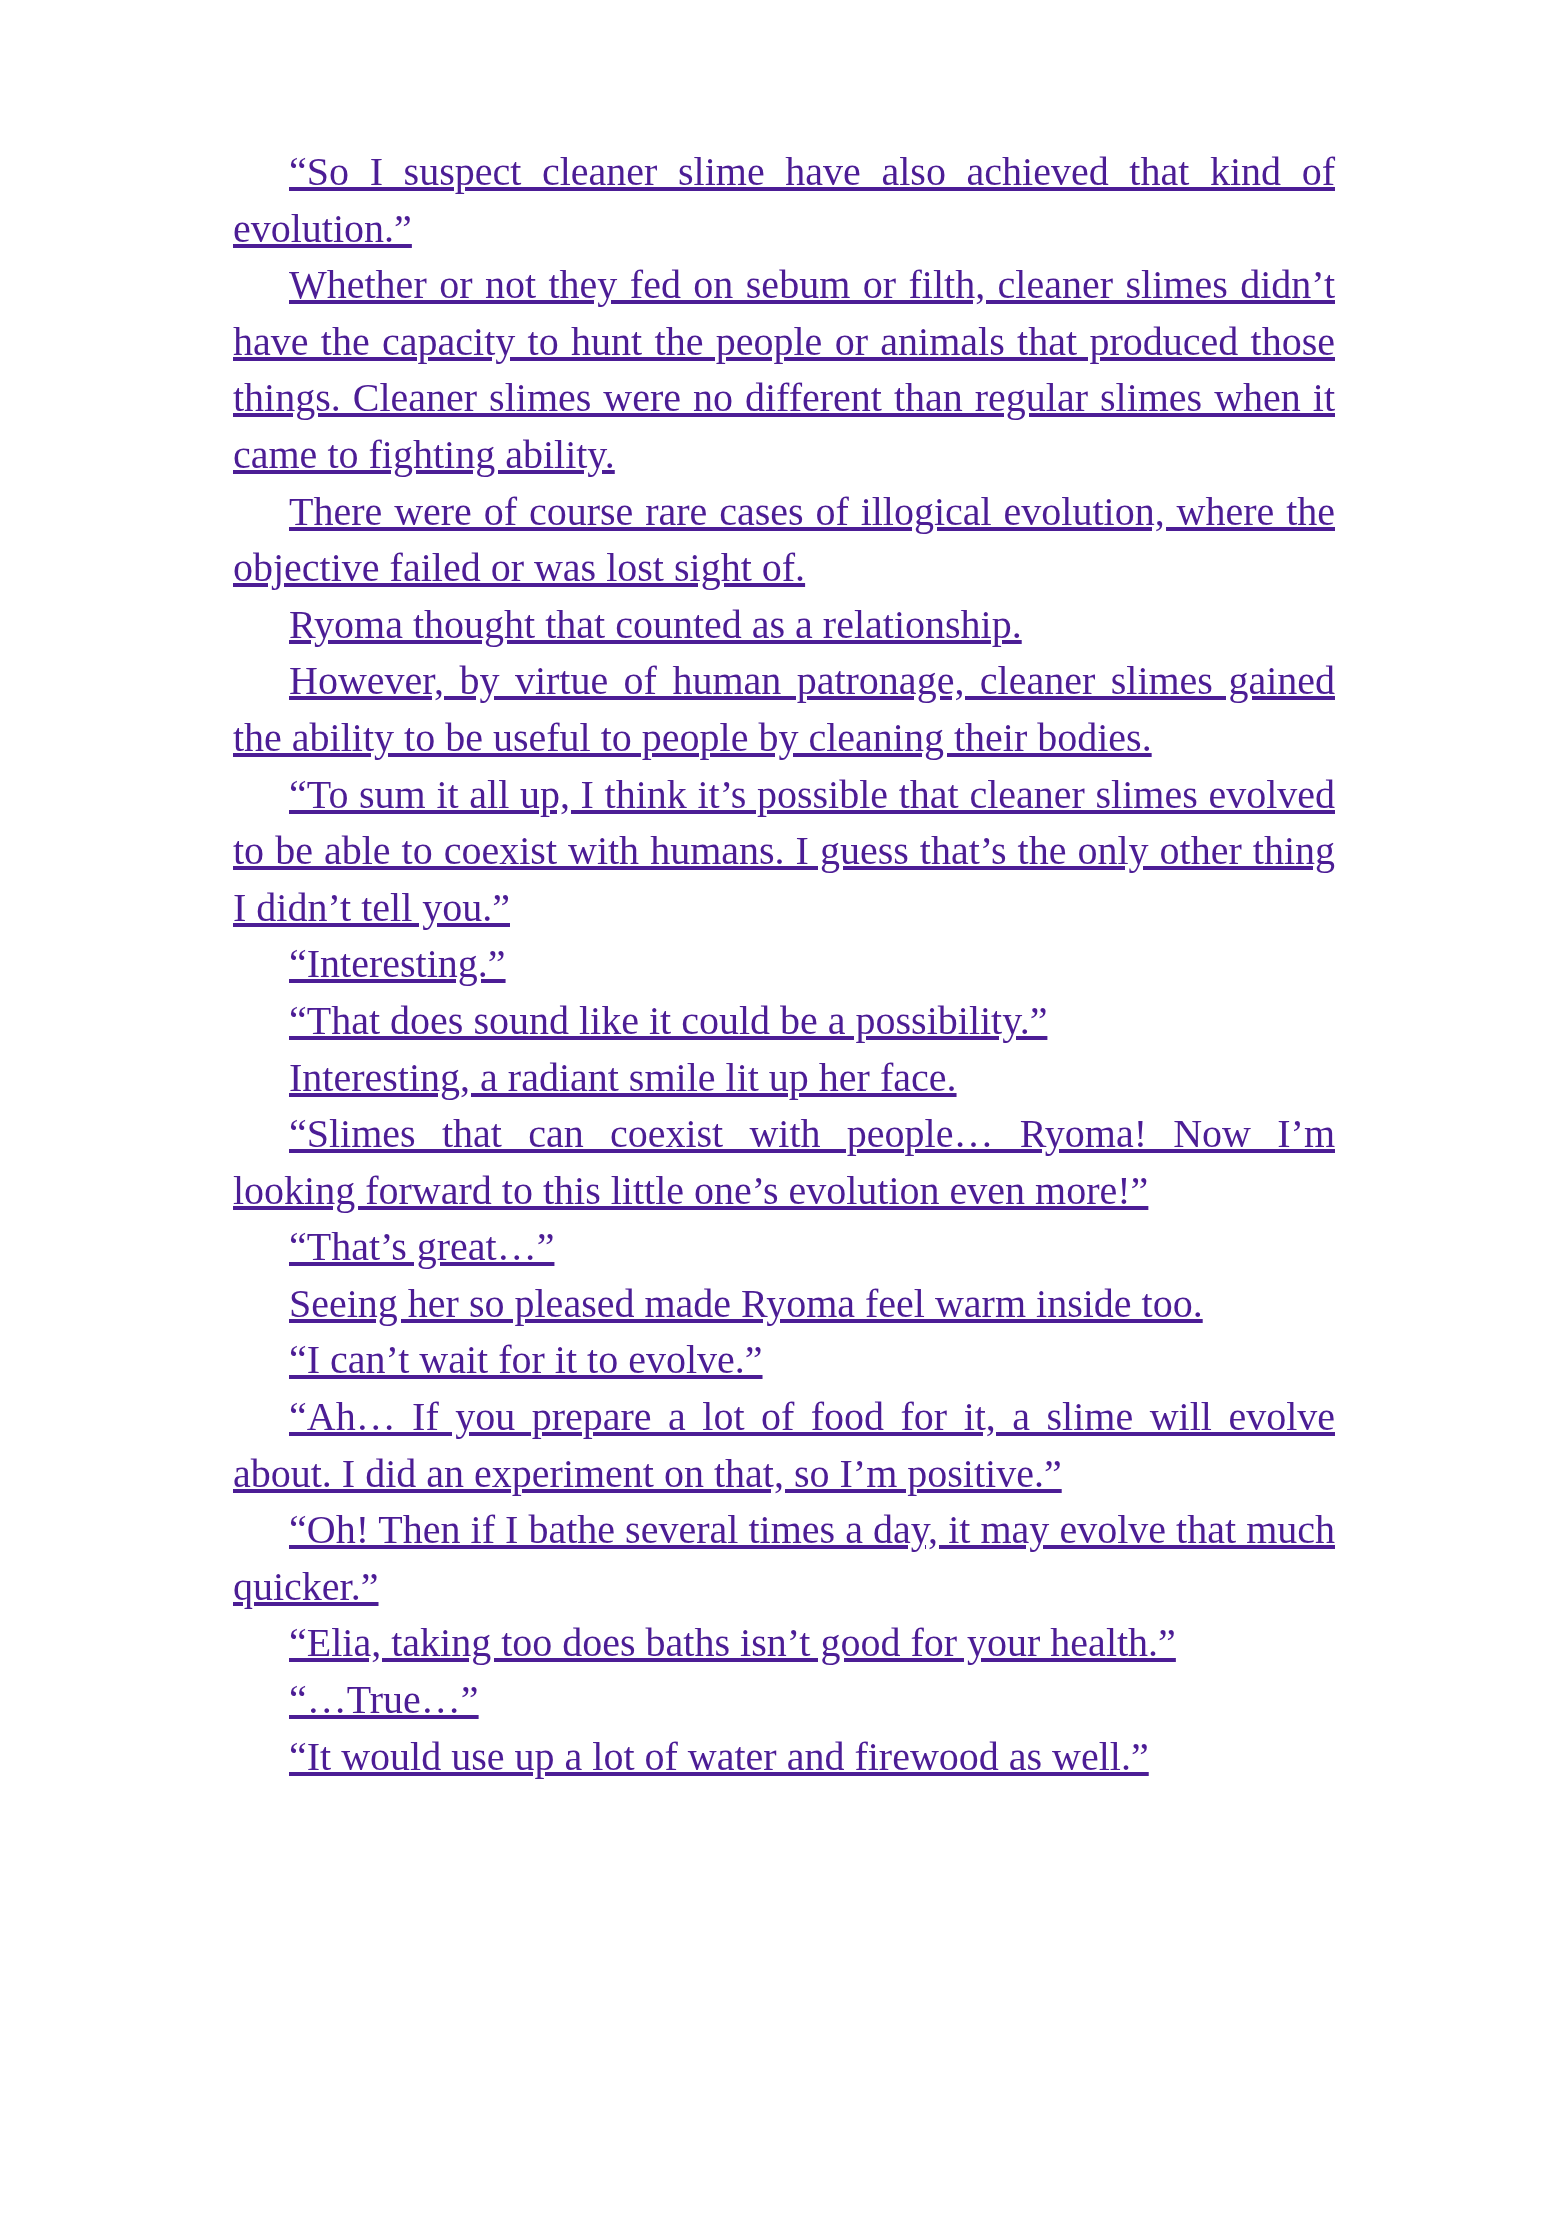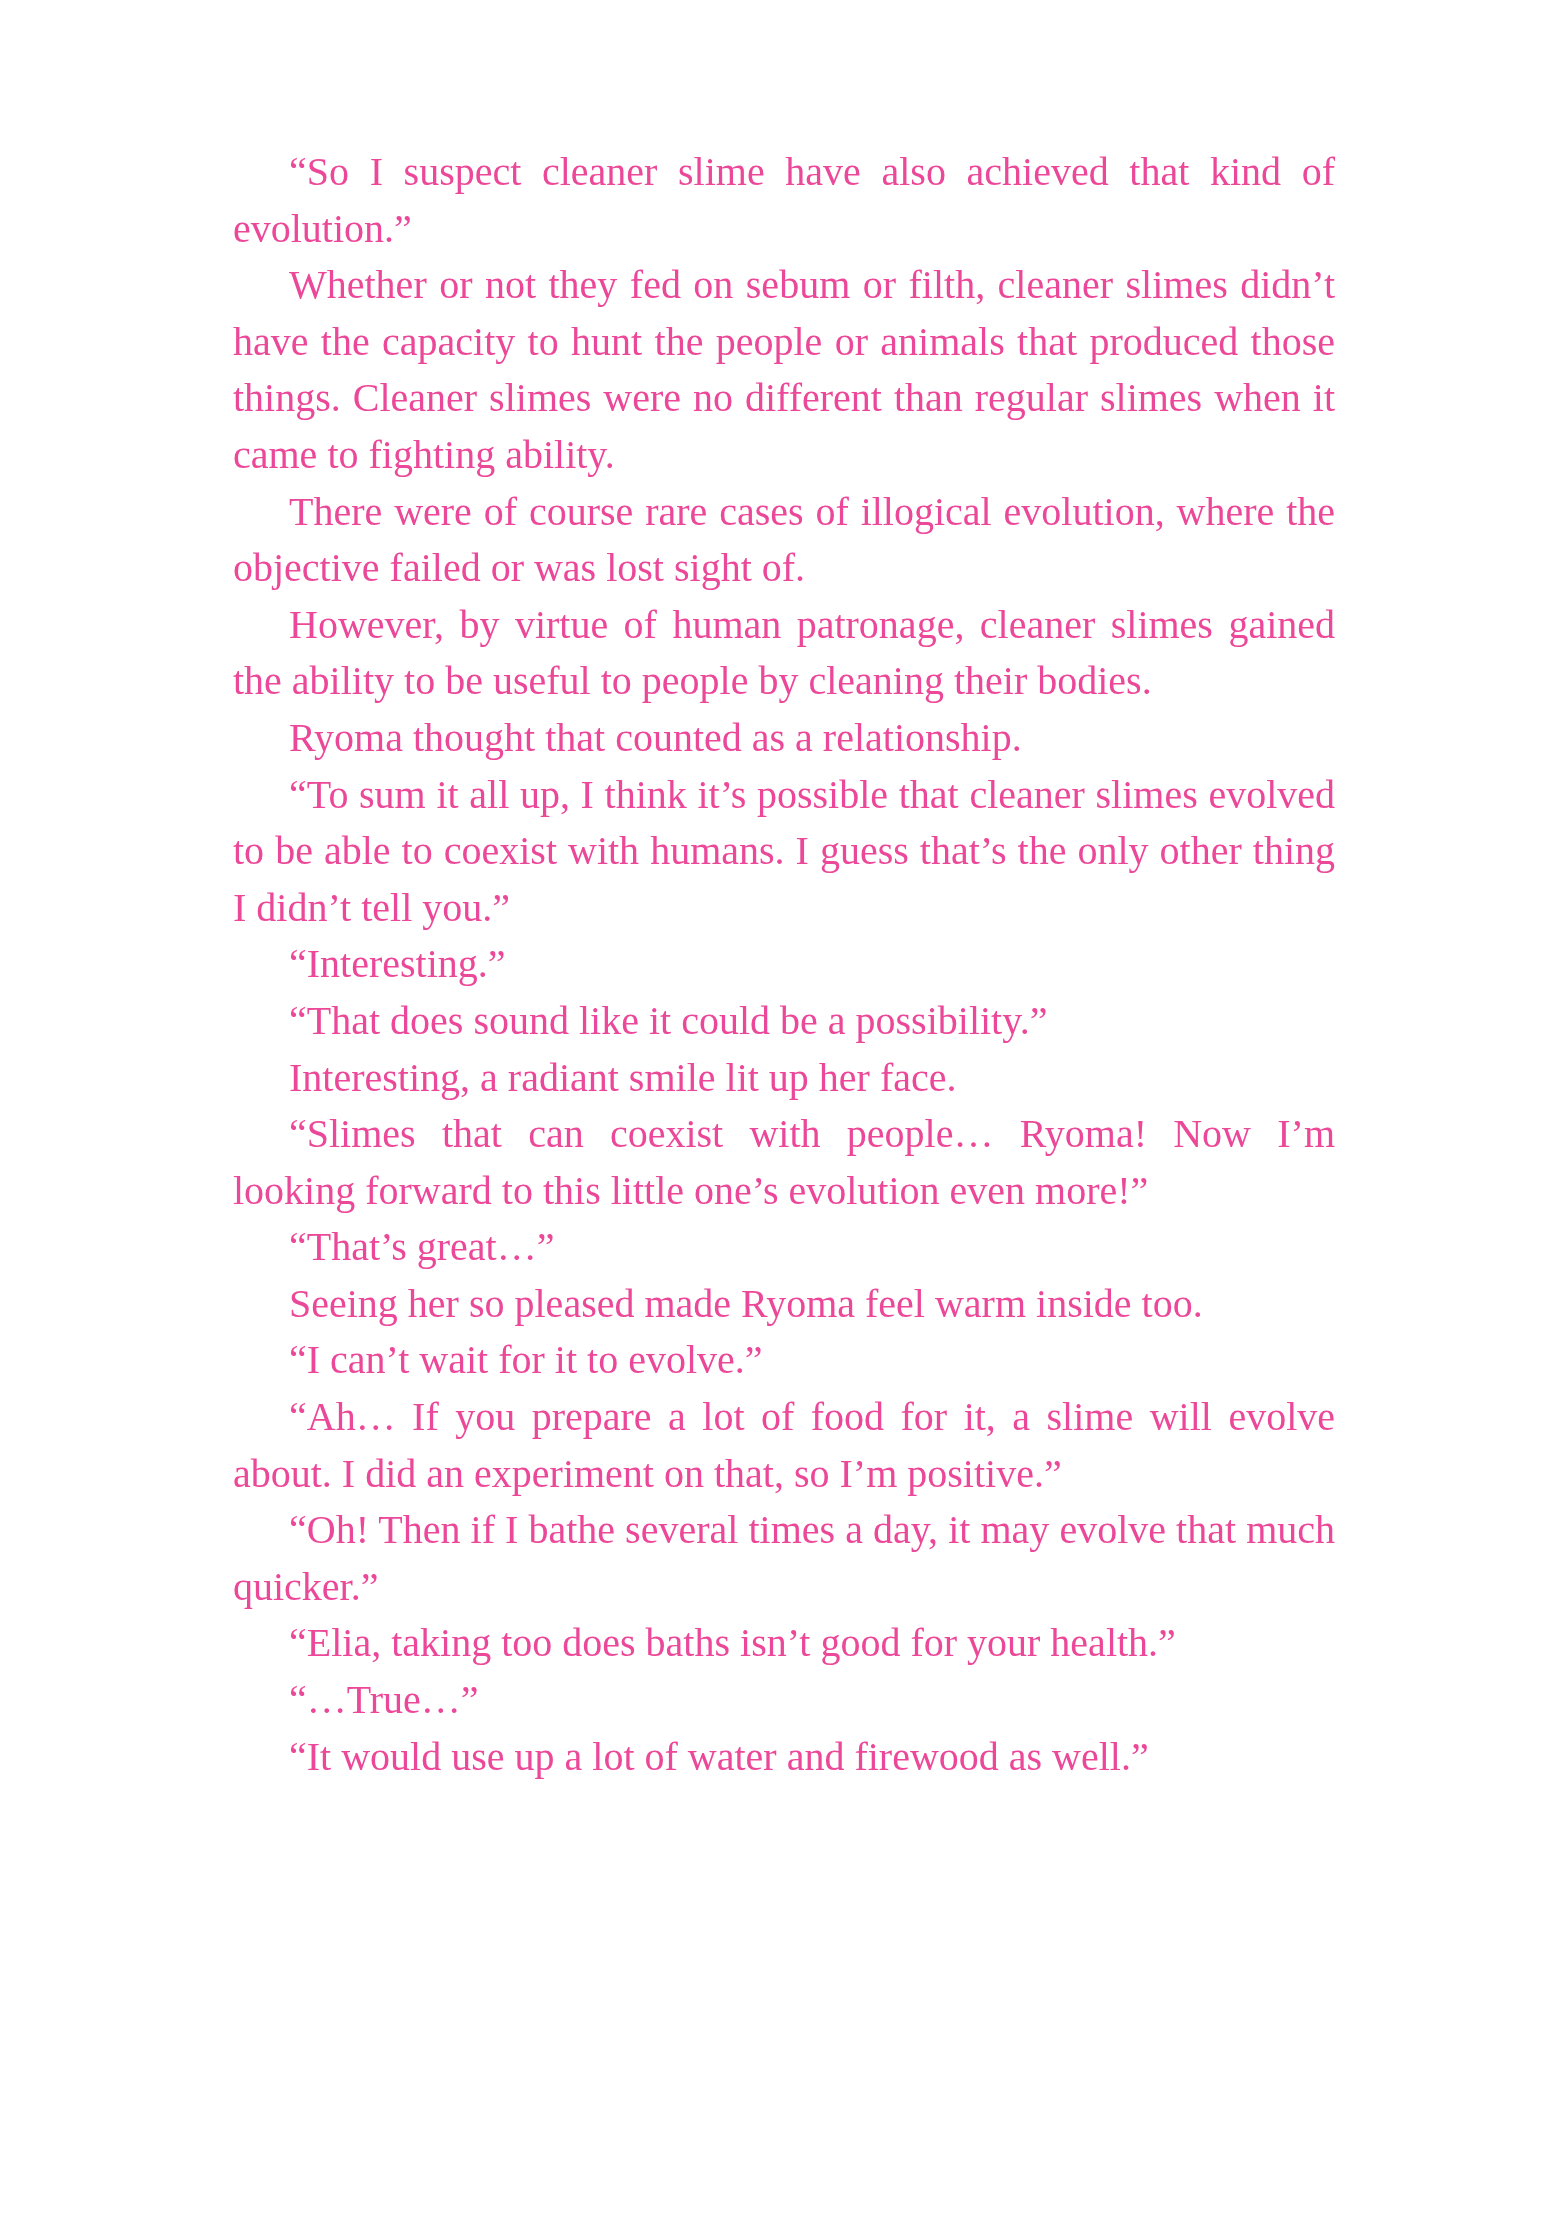--- a/index.html
+++ b/index.html
@@ -34,26 +34,26 @@
   .text-column p {
     margin: 0;
     padding: 0;
     text-indent: 56px;
   }
 </style>
 </head>
 <body style="background: rgb(255, 255, 255);">
 
 <div class="book-page">
-  <div class="text-column" id="text-column" style="color: #ec4899;">
+  <div class="text-column" id="text-column" style="color: #4c1d95; text-decoration: underline;">
       <p>“So I suspect cleaner slime have also achieved that kind of evolution.”</p>
       <p>Whether or not they fed on sebum or filth, cleaner slimes didn’t have the capacity to hunt the people or animals that produced those things. Cleaner slimes were no different than regular slimes when it came to fighting ability.</p>
       <p>There were of course rare cases of illogical evolution, where the objective failed or was lost sight of.</p>
+      <p>Ryoma thought that counted as a relationship.</p>
       <p>However, by virtue of human patronage, cleaner slimes gained the ability to be useful to people by cleaning their bodies.</p>
-      <p>Ryoma thought that counted as a relationship.</p>
       <p>“To sum it all up, I think it’s possible that cleaner slimes evolved to be able to coexist with humans. I guess that’s the only other thing I didn’t tell you.”</p>
       <p>“Interesting.”</p>
       <p>“That does sound like it could be a possibility.”</p>
       <p>Interesting, a radiant smile lit up her face.</p>
       <p>“Slimes that can coexist with people… Ryoma! Now I’m looking forward to this little one’s evolution even more!”</p>
       <p>“That’s great…”</p>
       <p>Seeing her so pleased made Ryoma feel warm inside too.</p>
       <p>“I can’t wait for it to evolve.”</p>
       <p>“Ah… If you prepare a lot of food for it, a slime will evolve about. I did an experiment on that, so I’m positive.”</p>
       <p>“Oh! Then if I bathe several times a day, it may evolve that much quicker.”</p>

